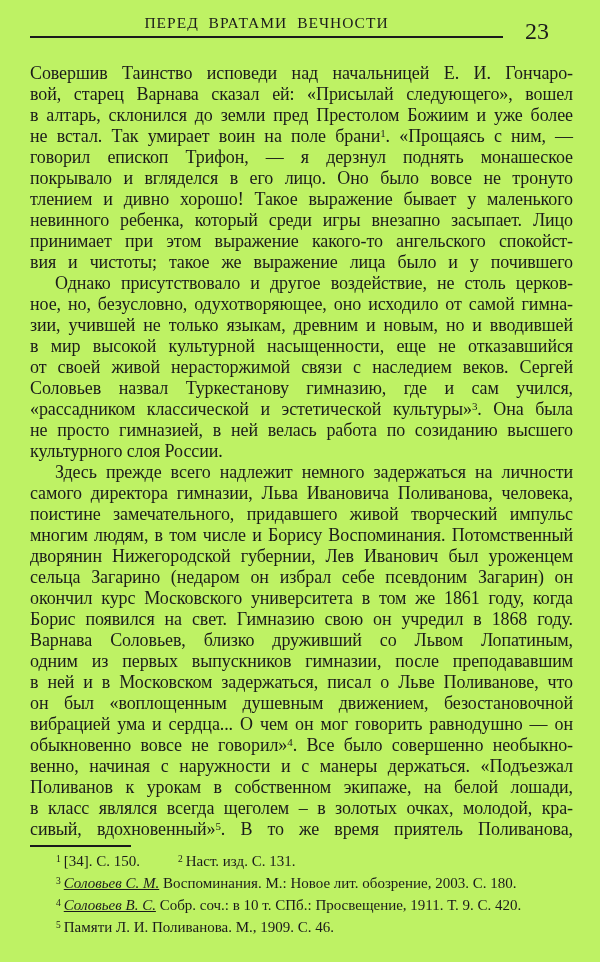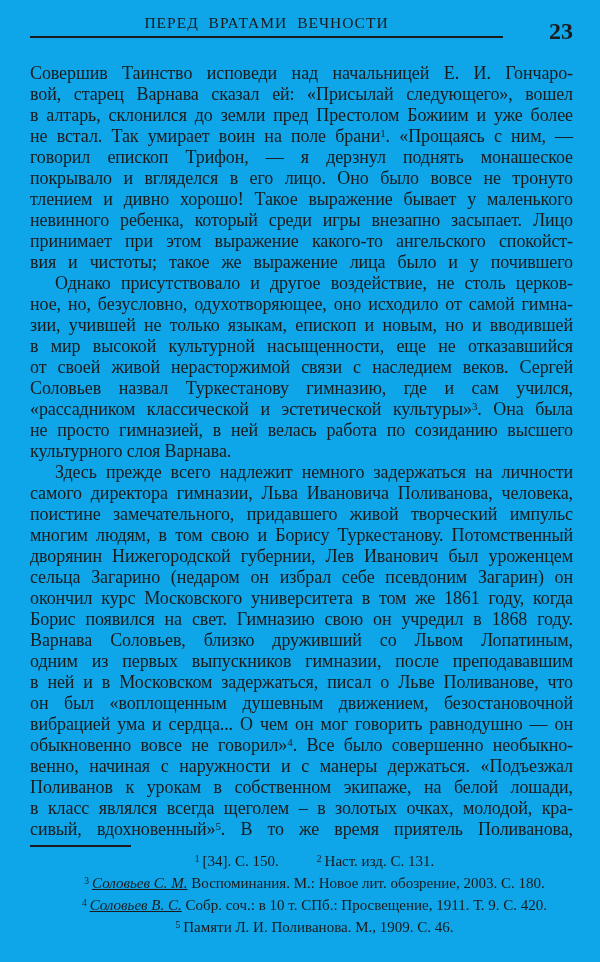--- a/index.html
+++ b/index.html
@@ -6,21 +6,21 @@
     margin: 0;
     padding: 0;
     background: #ffffff;
     font-family: "Liberation Serif", serif;
   }
   .page {
     position: relative;
     width: 600px;
     height: 962px;
     box-sizing: border-box;
-    background: #0ea5e9;
+    background: #bef264;
     color: #1b1b1b;
     padding: 14px 27px 0 30px;
     overflow: hidden;
   }
   
   .running-head {
     display: flex;
     align-items: flex-end;
   }
   .head-center {
@@ -29,26 +29,25 @@
     font-size: 15.5px;
     letter-spacing: 1px;
     word-spacing: 5px;
     padding-bottom: 4px;
     border-bottom: 2px solid #1b1b1b;
     white-space: nowrap;
   }
   .page-number {
     flex: 0 0 auto;
     width: 48px;
-    text-align: right;
+    text-align: left;
     font-size: 24px;
     line-height: 1;
     margin-left: 22px;
     margin-bottom: -5px;
-    font-weight: bold;
   }
   
   .body-text {
     margin-top: 25px;
     font-size: 18px;
     line-height: 21px;
     letter-spacing: -0.1px;
   }
   .line {
     text-align: justify;
@@ -75,21 +74,21 @@
   }
   .fn-rule {
     width: 101px;
     border-top: 2px solid #1b1b1b;
     margin-bottom: 3px;
   }
   .fn-row {
     font-size: 15px;
     line-height: 22px;
     padding-left: 26px;
-    text-align: center;
+    text-align: left;
   }
   .fn-item + .fn-item {
     margin-left: 38px;
   }
   .fn-item sup {
     font-size: 9.5px;
     line-height: 0;
     position: relative;
     top: -0.45em;
     vertical-align: baseline;
@@ -121,33 +120,33 @@
         <div class="line">говорил епископ Трифон, — я дерзнул поднять монашеское</div>
         <div class="line">покрывало и вгляделся в его лицо. Оно было вовсе не тронуто</div>
         <div class="line">тлением и дивно хорошо! Такое выражение бывает у маленького</div>
         <div class="line">невинного ребенка, который среди игры внезапно засыпает. Лицо</div>
         <div class="line">принимает при этом выражение какого-то ангельского спокойст-</div>
         <div class="line">вия и чистоты; такое же выражение лица было и у почившего</div>
       </div>
       <div class="para indent-first">
         <div class="line">Однако присутствовало и другое воздействие, не столь церков-</div>
         <div class="line">ное, но, безусловно, одухотворяющее, оно исходило от самой гимна-</div>
-        <div class="line">зии, учившей не только языкам, епископ и новым, но и вводившей</div>
+        <div class="line">зии, учившей не только языкам, древним и новым, но и вводившей</div>
         <div class="line">в мир высокой культурной насыщенности, еще не отказавшийся</div>
         <div class="line">от своей живой нерасторжимой связи с наследием веков. Сергей</div>
         <div class="line">Соловьев назвал Туркестанову гимназию, где и сам учился,</div>
         <div class="line">«рассадником классической и эстетической культуры»<sup class="fnref">3</sup>. Она была</div>
         <div class="line">не просто гимназией, в ней велась работа по созиданию высшего</div>
-        <div class="line no-just">культурного слоя Варнава.</div>
+        <div class="line no-just">культурного слоя России.</div>
       </div>
       <div class="para indent-first">
         <div class="line">Здесь прежде всего надлежит немного задержаться на личности</div>
         <div class="line">самого директора гимназии, Льва Ивановича Поливанова, человека,</div>
         <div class="line">поистине замечательного, придавшего живой творческий импульс</div>
-        <div class="line">многим людям, в том свою и Борису Туркестанову. Потомственный</div>
+        <div class="line">многим людям, в том числе и Борису Воспоминания. Потомственный</div>
         <div class="line">дворянин Нижегородской губернии, Лев Иванович был уроженцем</div>
         <div class="line">сельца Загарино (недаром он избрал себе псевдоним Загарин) он</div>
         <div class="line">окончил курс Московского университета в том же 1861 году, когда</div>
         <div class="line">Борис появился на свет. Гимназию свою он учредил в 1868 году.</div>
         <div class="line">Варнава Соловьев, близко друживший со Львом Лопатиным,</div>
         <div class="line">одним из первых выпускников гимназии, после преподававшим</div>
         <div class="line">в ней и в Московском задержаться, писал о Льве Поливанове, что</div>
         <div class="line">он был «воплощенным душевным движением, безостановочной</div>
         <div class="line">вибрацией ума и сердца... О чем он мог говорить равнодушно — он</div>
         <div class="line">обыкновенно вовсе не говорил»<sup class="fnref">4</sup>. Все было совершенно необыкно-</div>

